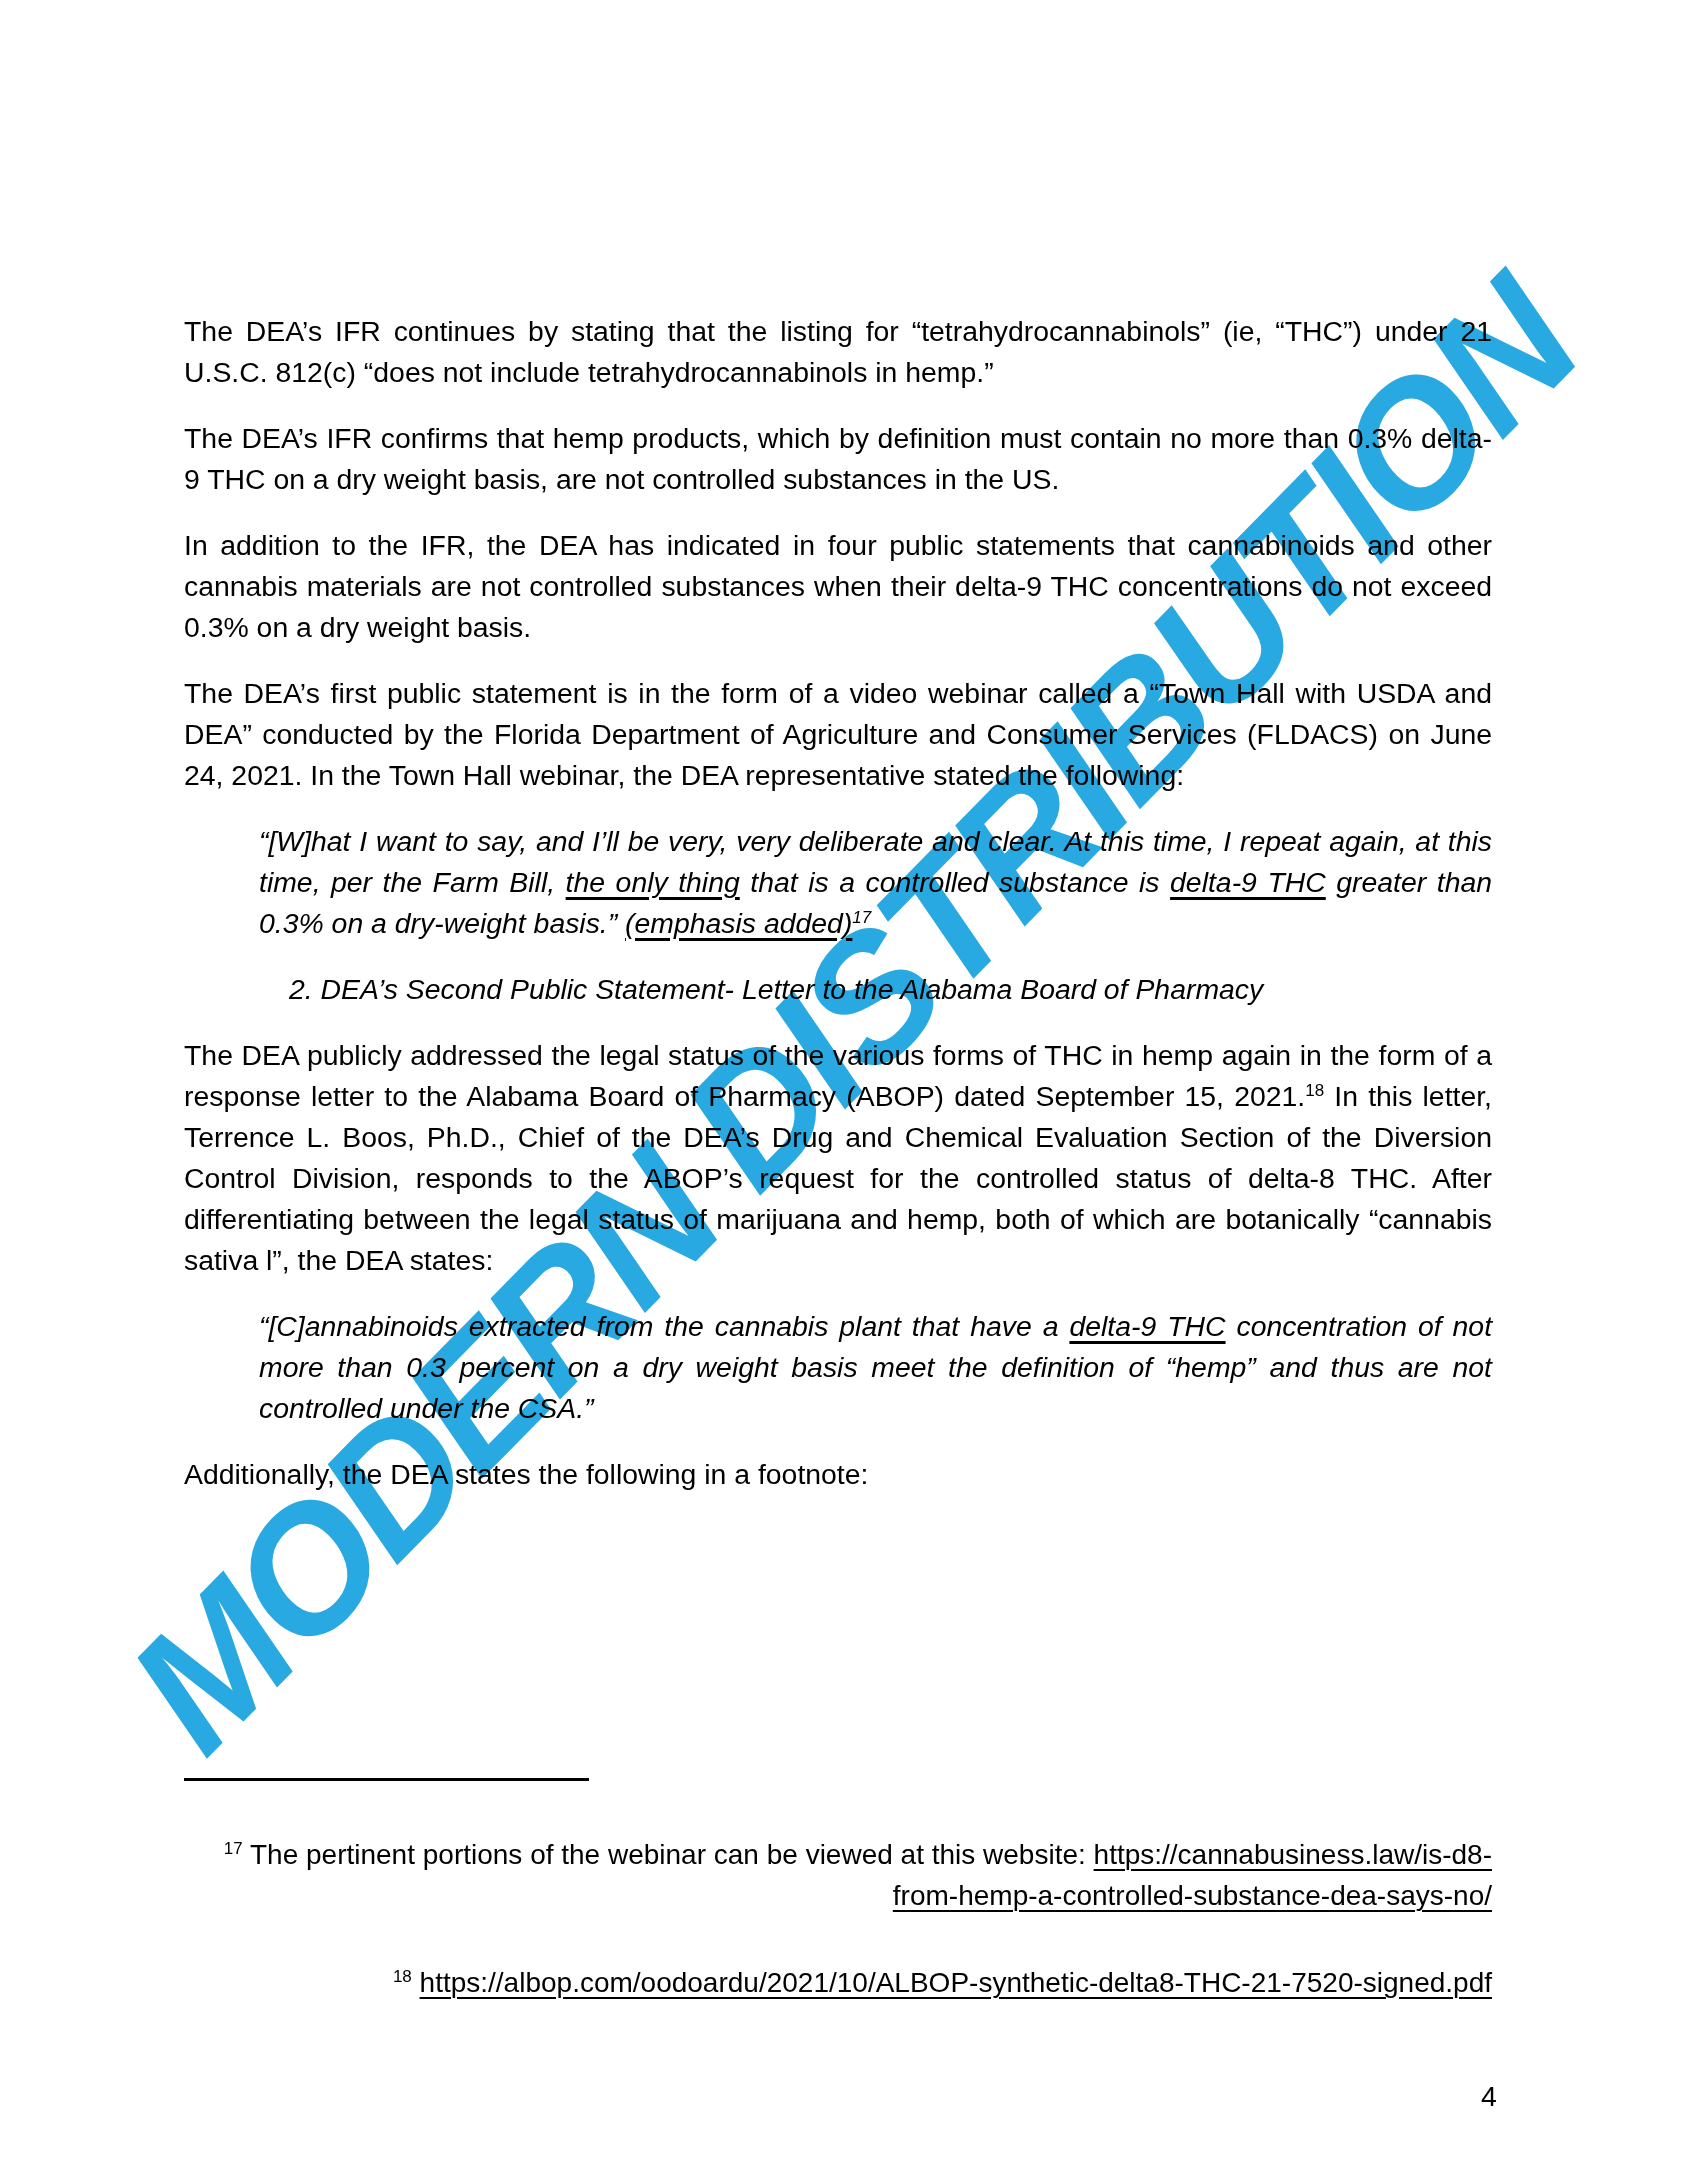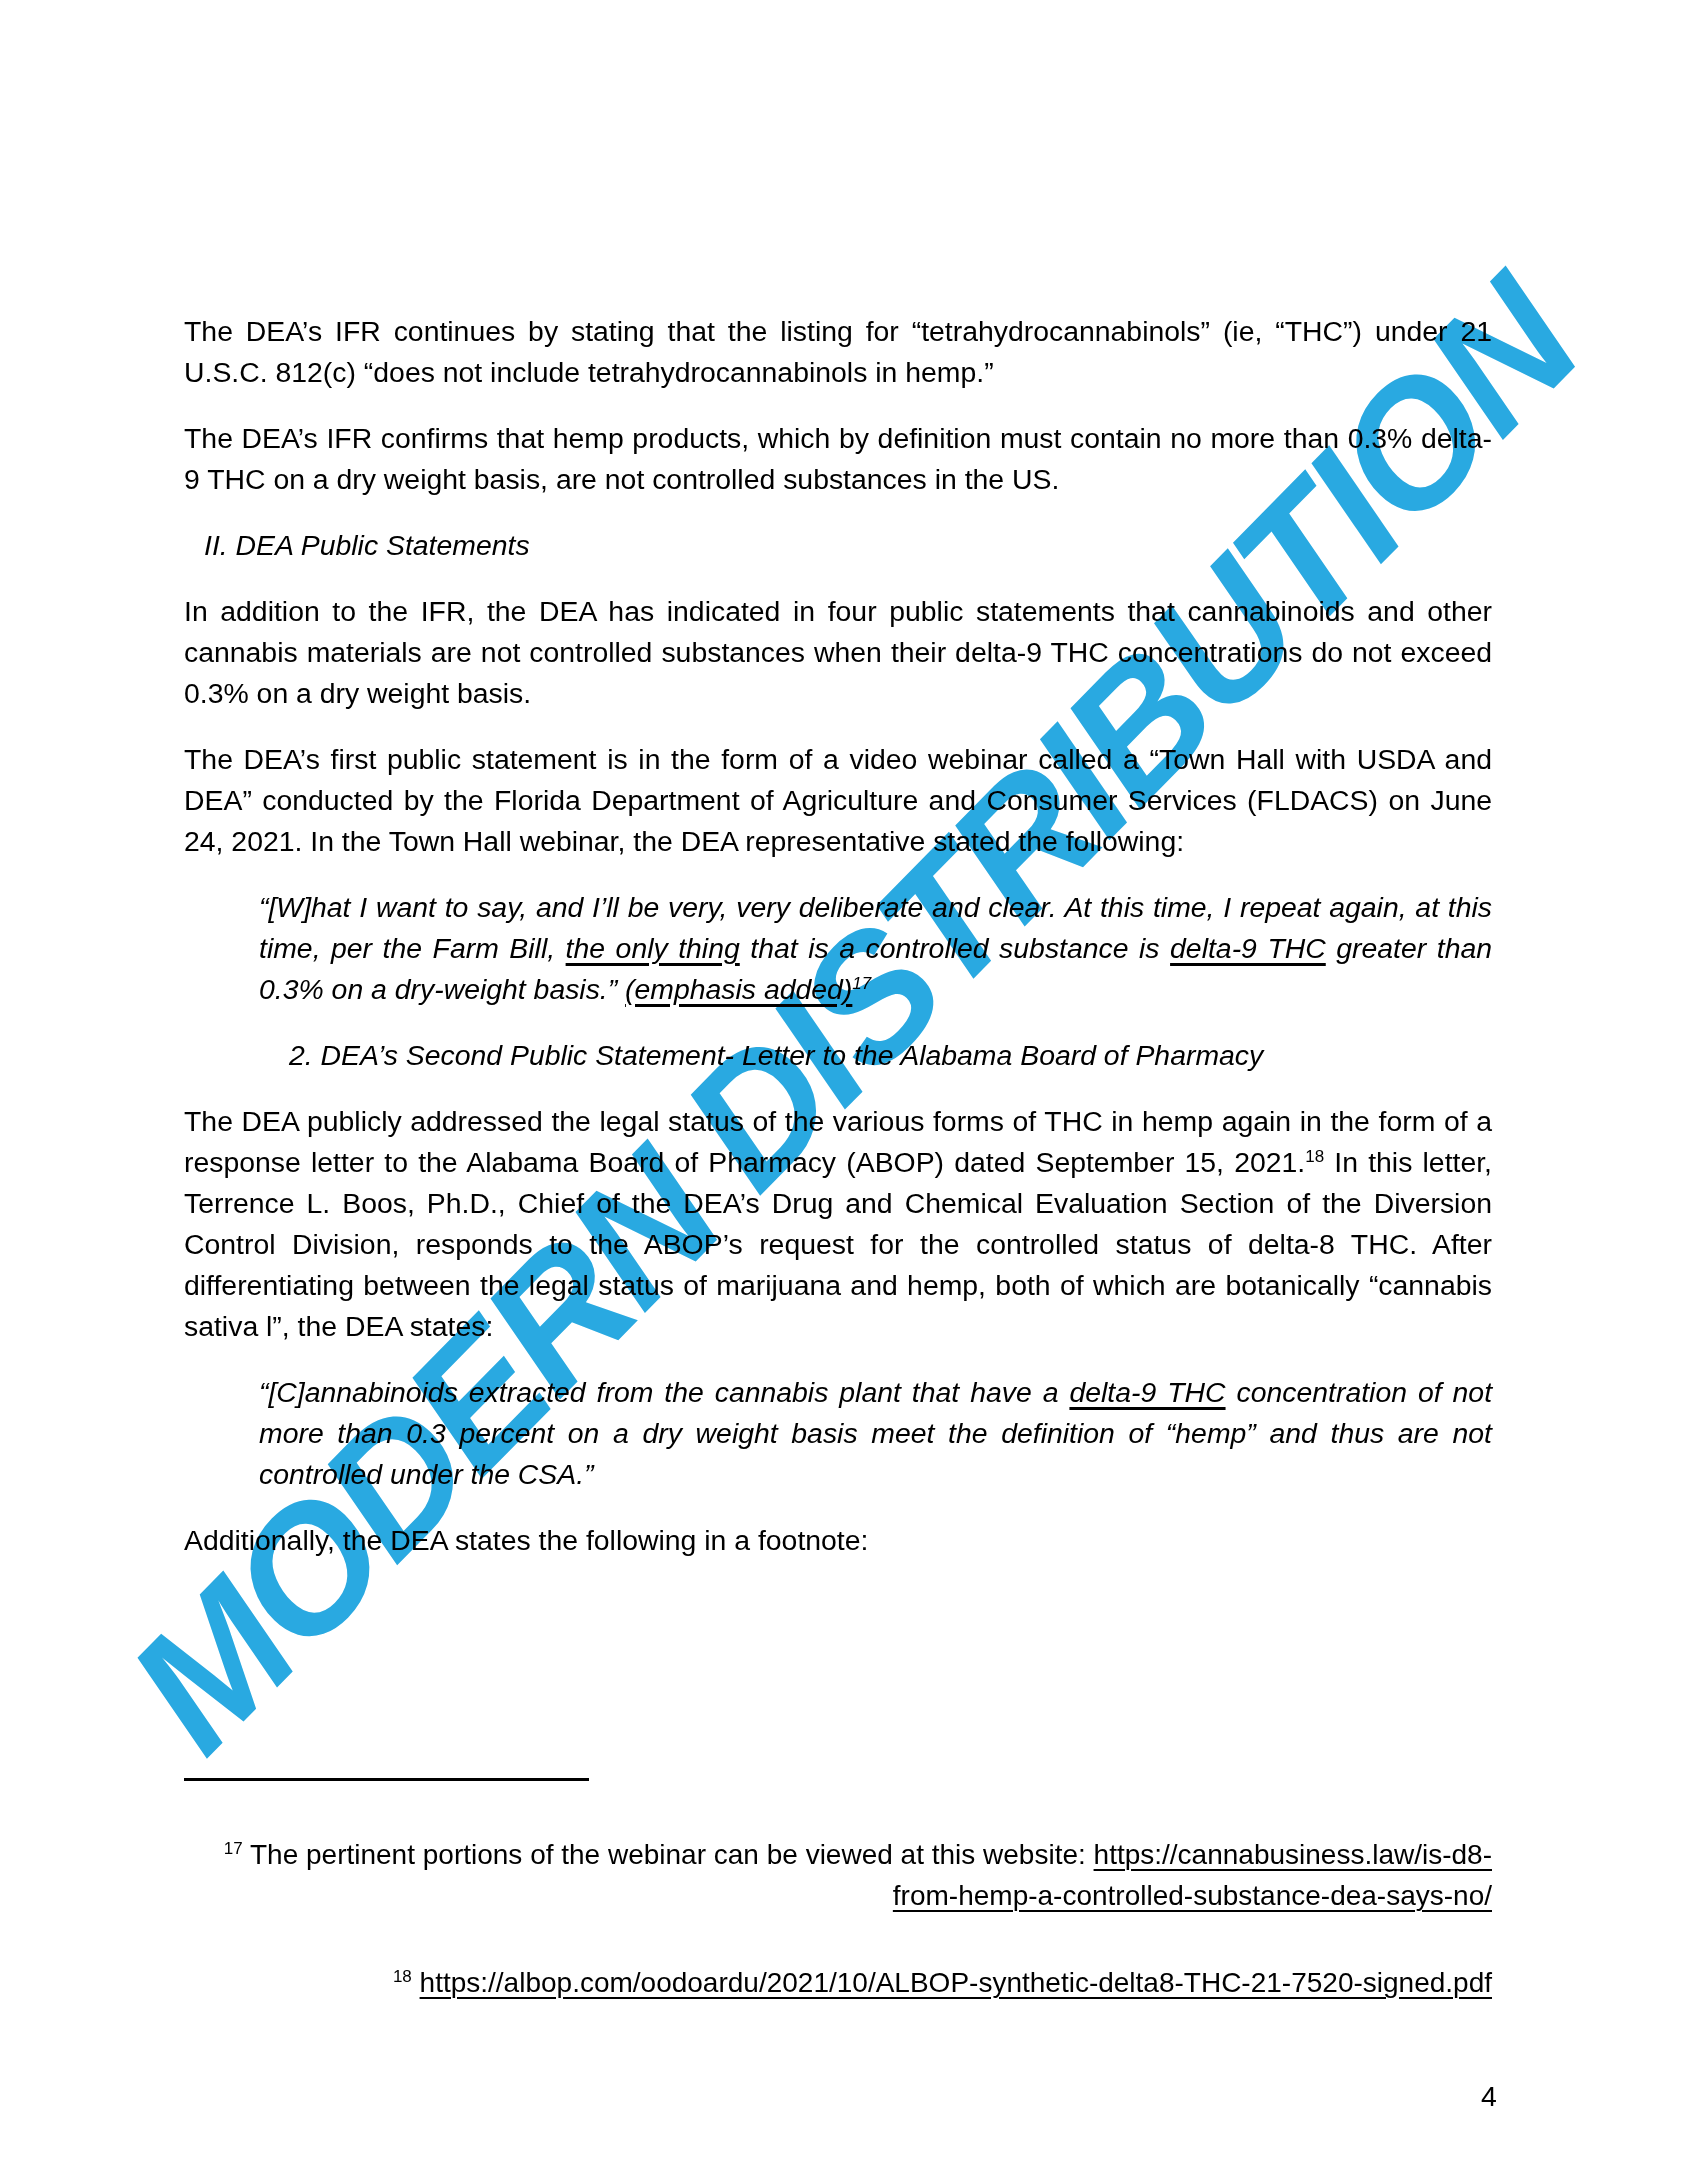--- a/index.html
+++ b/index.html
@@ -78,21 +78,20 @@
 </head>
 <body>
 
 <div class="page">
 
   <div class="watermark" style="color: rgb(41, 169, 225);">MODERN DISTRIBUTION</div>
 
   <div class="content">
     <p><span>The DEA’s IFR continues by stating that the listing for “tetrahydrocannabinols” (ie, “THC”) under 21 U.S.C. 812(c) “</span><span class="it">does not include tetrahydrocannabinols in hemp.</span><span>”</span></p>
     <p>The DEA’s IFR confirms that hemp products, which by definition must contain no more than 0.3% delta-9 THC on a dry weight basis, are not controlled substances in the US.</p>
-    <h2>II. DEA Public Statements</h2>
     <p>In addition to the IFR, the DEA has indicated in four public statements that cannabinoids and other cannabis materials are not controlled substances when their delta-9 THC concentrations do not exceed 0.3% on a dry weight basis.</p>
     <p>The DEA’s first public statement is in the form of a video webinar called a “Town Hall with USDA and DEA” conducted by the Florida Department of Agriculture and Consumer Services (FLDACS) on June 24, 2021. In the Town Hall webinar, the DEA representative stated the following:</p>
     <blockquote><span>“[W]hat I want to say, and I’ll be very, very deliberate and clear. At this time, I repeat again, at this time, per the Farm Bill, </span><span class="ul">the only thing</span><span> that is a controlled substance is </span><span class="ul">delta-9 THC</span><span> greater than 0.3% on a dry-weight basis.” </span><span class="ul">(emphasis added)</span><span class="sup">17</span></blockquote>
     <h3>2. DEA’s Second Public Statement- Letter to the Alabama Board of Pharmacy</h3>
     <p><span>The DEA publicly addressed the legal status of the various forms of THC in hemp again in the form of a response letter to the Alabama Board of Pharmacy (ABOP) dated September 15, 2021.</span><span class="sup">18</span><span> In this letter, Terrence L. Boos, Ph.D., Chief of the DEA’s Drug and Chemical Evaluation Section of the Diversion Control Division, responds to the ABOP’s request for the controlled status of delta-8 THC. After differentiating between the legal status of marijuana and hemp, both of which are botanically “cannabis sativa l”, the DEA states:</span></p>
     <blockquote><span>“[C]annabinoids extracted from the cannabis plant that have a </span><span class="ul">delta-9 THC</span><span> concentration of not more than 0.3 percent on a dry weight basis meet the definition of “hemp” and thus are not controlled under the CSA.”</span></blockquote>
     <p>Additionally, the DEA states the following in a footnote:</p>
   </div>
 
   <div class="footnotes">

